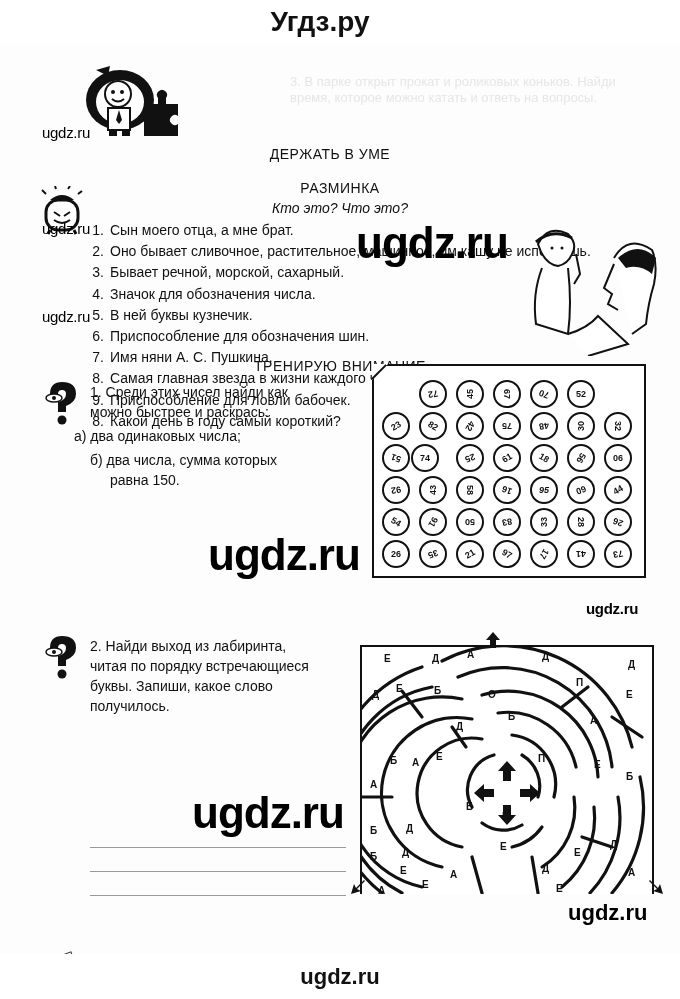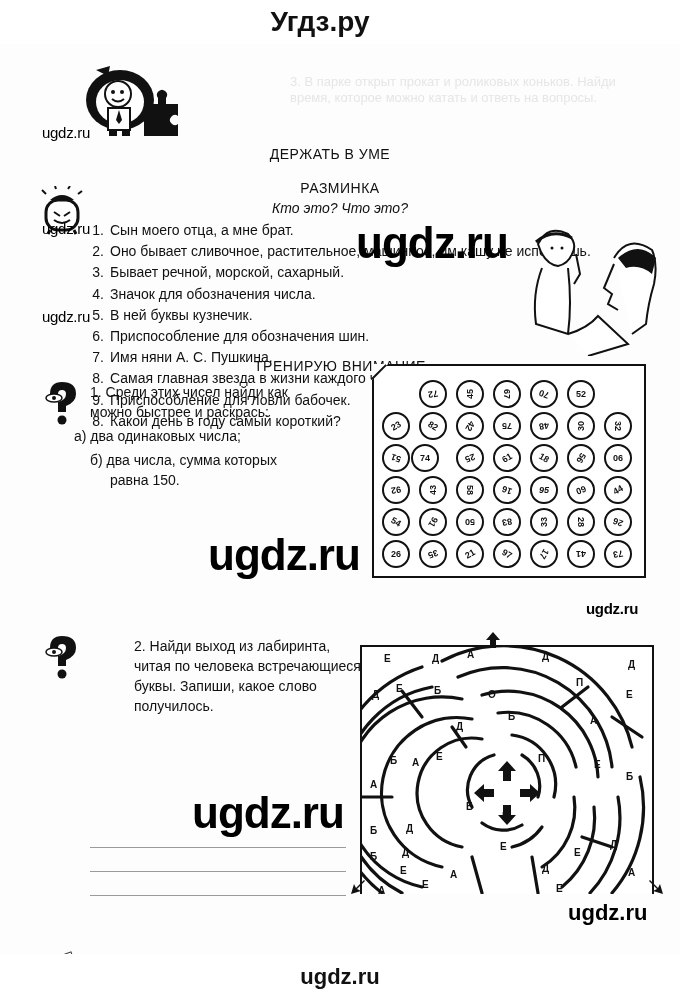--- a/index.html
+++ b/index.html
@@ -260,23 +260,23 @@
 
   <div class="wm big" style="left:208px;top:486px;">ugdz.ru</div>
 
   <svg style="position:absolute;left:44px;top:590px;" width="36" height="46" viewBox="0 0 36 46">
     <path d="M6 14 Q6 2 18 2 Q32 2 32 14 Q32 22 22 26 L22 32 L14 32 L14 22 Q22 20 22 14 Q22 10 18 10 Q14 10 14 14 Z" fill="#111"></path>
     <circle cx="18" cy="40" r="4.5" fill="#111"></circle>
     <ellipse cx="10" cy="18" rx="8" ry="4" fill="#fff" stroke="#111" stroke-width="1.5"></ellipse>
     <circle cx="10" cy="18" r="2" fill="#111"></circle>
   </svg>
 
-  <div class="task-text" style="left:90px;top:592px;margin-left:44px;">
+  <div class="task-text" style="left:90px;top:592px;">
     <div>2. Найди выход из лабиринта,</div>
-    <div>читая по человека встречающиеся</div>
+    <div>читая по порядку встречающиеся</div>
     <div>буквы. Запиши, какое слово</div>
     <div>получилось.</div>
   </div>
 
   <div class="maze-box" style="top:601px;">
     <svg width="290" height="247" viewBox="0 0 290 247" style="position:absolute;left:0;top:0;">
       <g fill="none" stroke="#111" stroke-width="3.2" stroke-linecap="round">
         <path d="M20 246 A130 130 0 0 1 60 20"></path>
         <path d="M80 14 A132 132 0 0 1 270 100"></path>
         <path d="M278 130 A132 132 0 0 1 250 246"></path>

